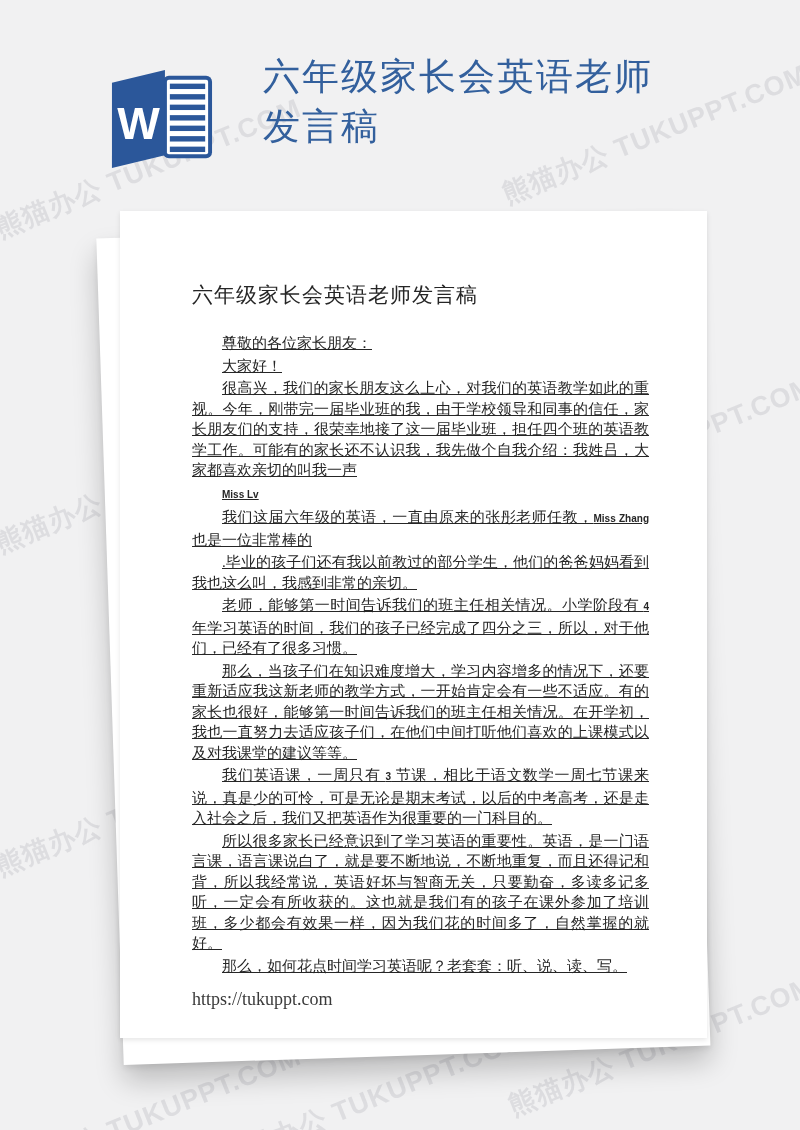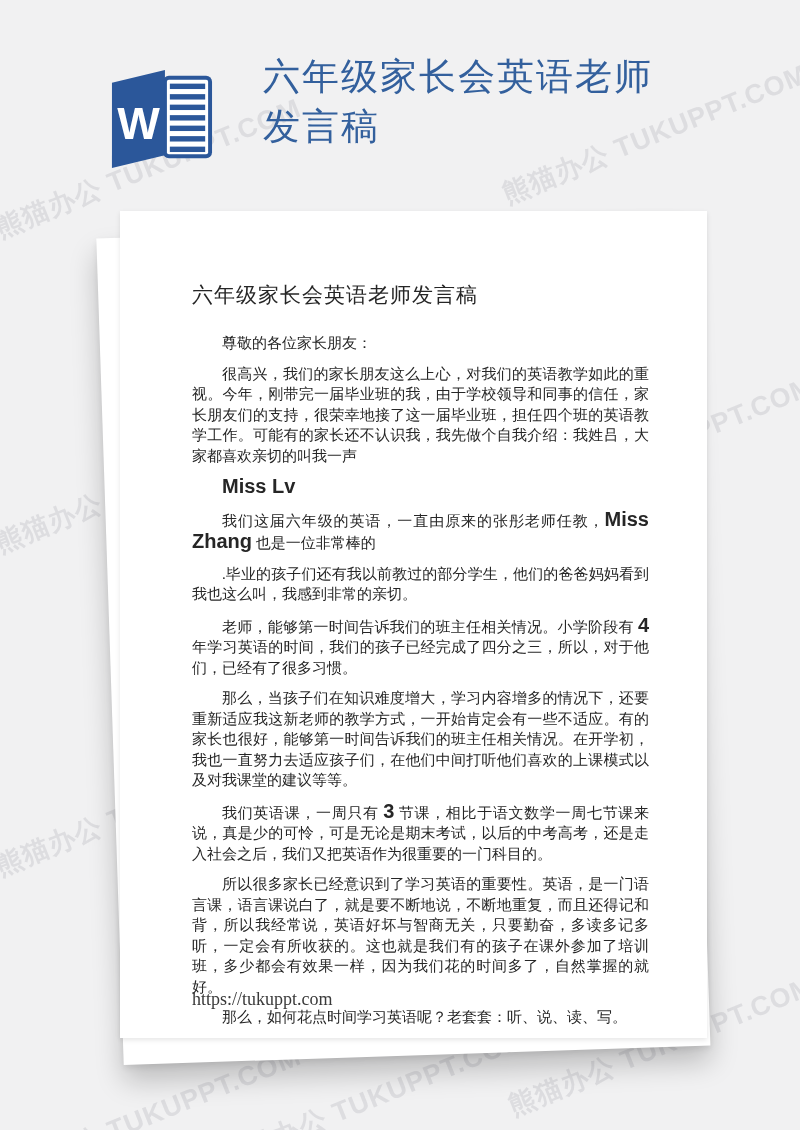--- a/index.html
+++ b/index.html
@@ -50,25 +50,26 @@
   .doc-title {
     font-family:"Liberation Serif","DejaVu Serif",serif;
     font-size:21px; line-height:28px; color:#262626;
     font-weight:400; letter-spacing:1px;
     margin:0 0 24px 0;
   }
   .para {
     font-family:"Liberation Serif","DejaVu Serif",serif;
     font-size:15px; line-height:20.5px; color:#262626;
     text-align:justify; text-indent:2em;
-    margin:10px 0;
+    margin:2px 0;
+    text-decoration:underline;
   }
   .run-en {
     font-family:"Liberation Sans","DejaVu Sans",sans-serif;
-    font-weight:700; font-size:20px;
+    font-weight:700; font-size:10px;
   }
   .footer-url {
     position:absolute; left:72px; top:778px;
     font-size:18px; color:#3a3a3a;
     font-family:Liberation Serif, serif;
   }
 </style>
 </head>
 <body>
 
@@ -104,20 +105,21 @@
     </svg>
   </div>
   <div class="brand-title">六年级家长会英语老师发言稿</div>
 
   <div class="page-back"></div>
   <div class="page-main">
     <div class="doc">
       <h1 class="doc-title">六年级家长会英语老师发言稿</h1>
       <div>
           <p class="para"><span>尊敬的各位家长朋友：</span></p>
+          <p class="para"><span>大家好！</span></p>
           <p class="para"><span>很高兴，我们的家长朋友这么上心，对我们的英语教学如此的重视。今年，刚带完一届毕业班的我，由于学校领导和同事的信任，家长朋友们的支持，很荣幸地接了这一届毕业班，担任四个班的英语教学工作。可能有的家长还不认识我，我先做个自我介绍：我姓吕，大家都喜欢亲切的叫我一声</span></p>
           <p class="para"><span class="run-en">Miss Lv</span></p>
           <p class="para"><span>我们这届六年级的英语，一直由原来的张彤老师任教，</span><span class="run-en">Miss Zhang</span><span> 也是一位非常棒的</span></p>
           <p class="para"><span>.毕业的孩子们还有我以前教过的部分学生，他们的爸爸妈妈看到我也这么叫，我感到非常的亲切。</span></p>
           <p class="para"><span>老师，能够第一时间告诉我们的班主任相关情况。小学阶段有 </span><span class="run-en">4</span><span> 年学习英语的时间，我们的孩子已经完成了四分之三，所以，对于他们，已经有了很多习惯。</span></p>
           <p class="para"><span>那么，当孩子们在知识难度增大，学习内容增多的情况下，还要重新适应我这新老师的教学方式，一开始肯定会有一些不适应。有的家长也很好，能够第一时间告诉我们的班主任相关情况。在开学初，我也一直努力去适应孩子们，在他们中间打听他们喜欢的上课模式以及对我课堂的建议等等。</span></p>
           <p class="para"><span>我们英语课，一周只有 </span><span class="run-en">3</span><span> 节课，相比于语文数学一周七节课来说，真是少的可怜，可是无论是期末考试，以后的中考高考，还是走入社会之后，我们又把英语作为很重要的一门科目的。</span></p>
           <p class="para"><span>所以很多家长已经意识到了学习英语的重要性。英语，是一门语言课，语言课说白了，就是要不断地说，不断地重复，而且还得记和背，所以我经常说，英语好坏与智商无关，只要勤奋，多读多记多听，一定会有所收获的。这也就是我们有的孩子在课外参加了培训班，多少都会有效果一样，因为我们花的时间多了，自然掌握的就好。</span></p>
           <p class="para"><span>那么，如何花点时间学习英语呢？老套套：听、说、读、写。</span></p>
         </div>

